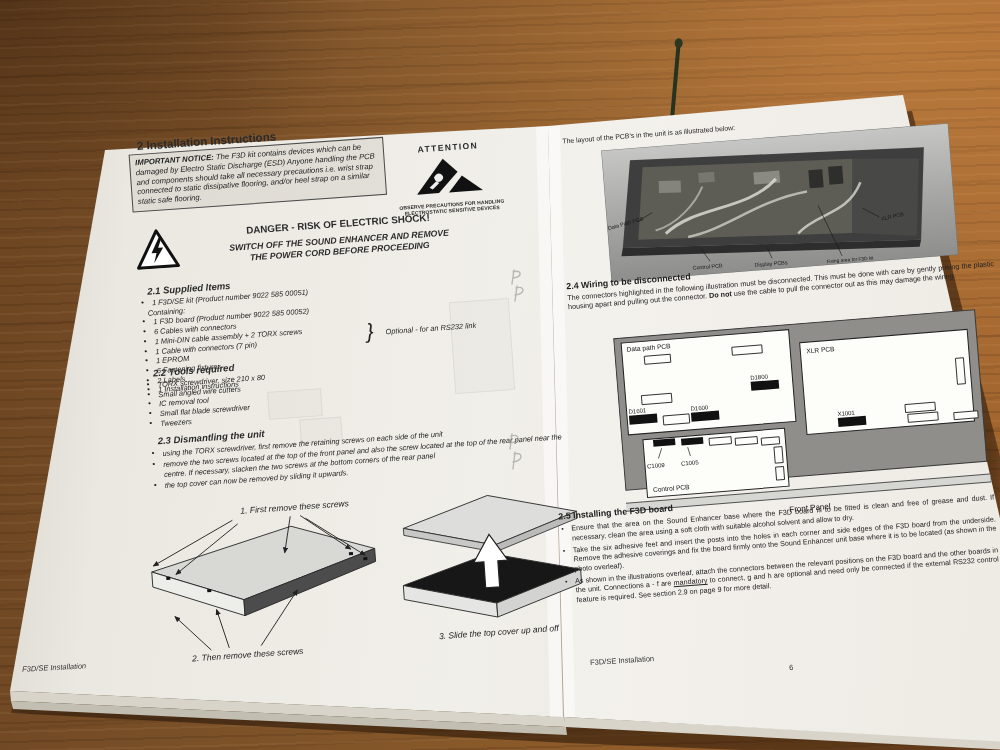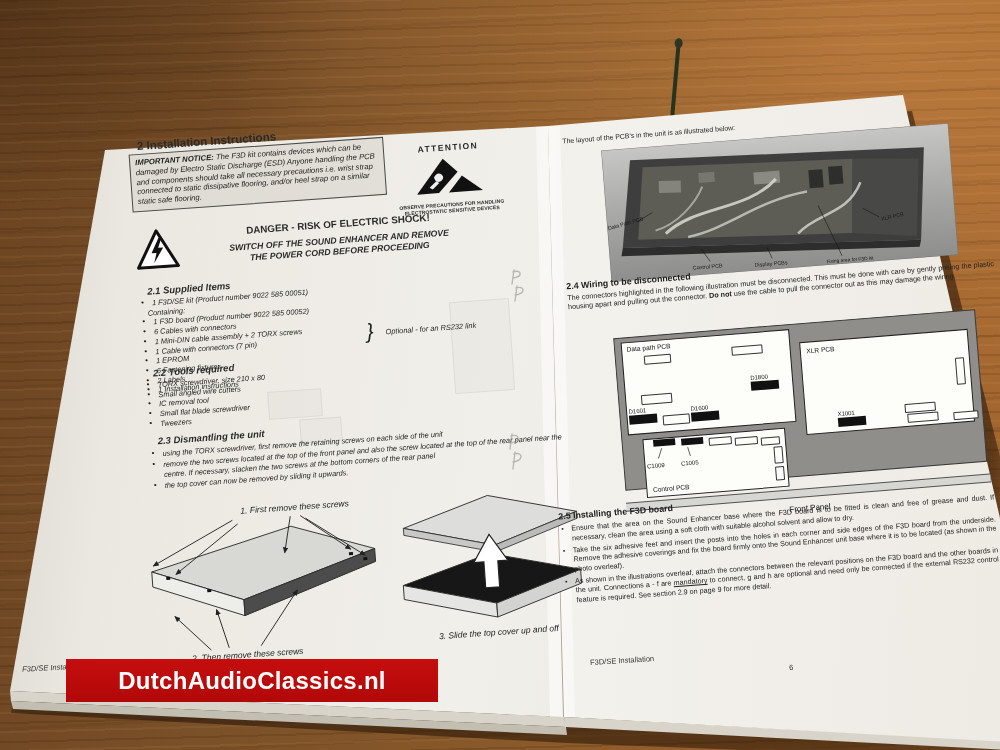--- a/index.html
+++ b/index.html
@@ -300,17 +300,14 @@
 
   <svg class="pencil" style="left:508px;top:268px;" width="22" height="36" viewBox="0 0 22 36">
     <path d="M6,2 L4,16 M5,4 C14,1 15,9 5,10" fill="none" stroke="#8b8b86" stroke-width="1.4" stroke-linecap="round"></path>
     <path d="M9,18 L7,33 M8,20 C17,17 18,26 7,27" fill="none" stroke="#8b8b86" stroke-width="1.4" stroke-linecap="round"></path>
   </svg>
   <svg class="pencil" style="left:505px;top:432px;" width="22" height="40" viewBox="0 0 22 40">
     <path d="M7,2 L5,17 M6,4 C15,1 16,10 5,11" fill="none" stroke="#8b8b86" stroke-width="1.4" stroke-linecap="round"></path>
     <path d="M10,20 L8,37 M9,22 C18,19 19,29 8,30" fill="none" stroke="#8b8b86" stroke-width="1.4" stroke-linecap="round"></path>
   </svg>
 
-  <div class="banner">
-    <span>DutchAudioClassics.nl</span>
-  </div>
 
 </div>
 
 </body></html>

